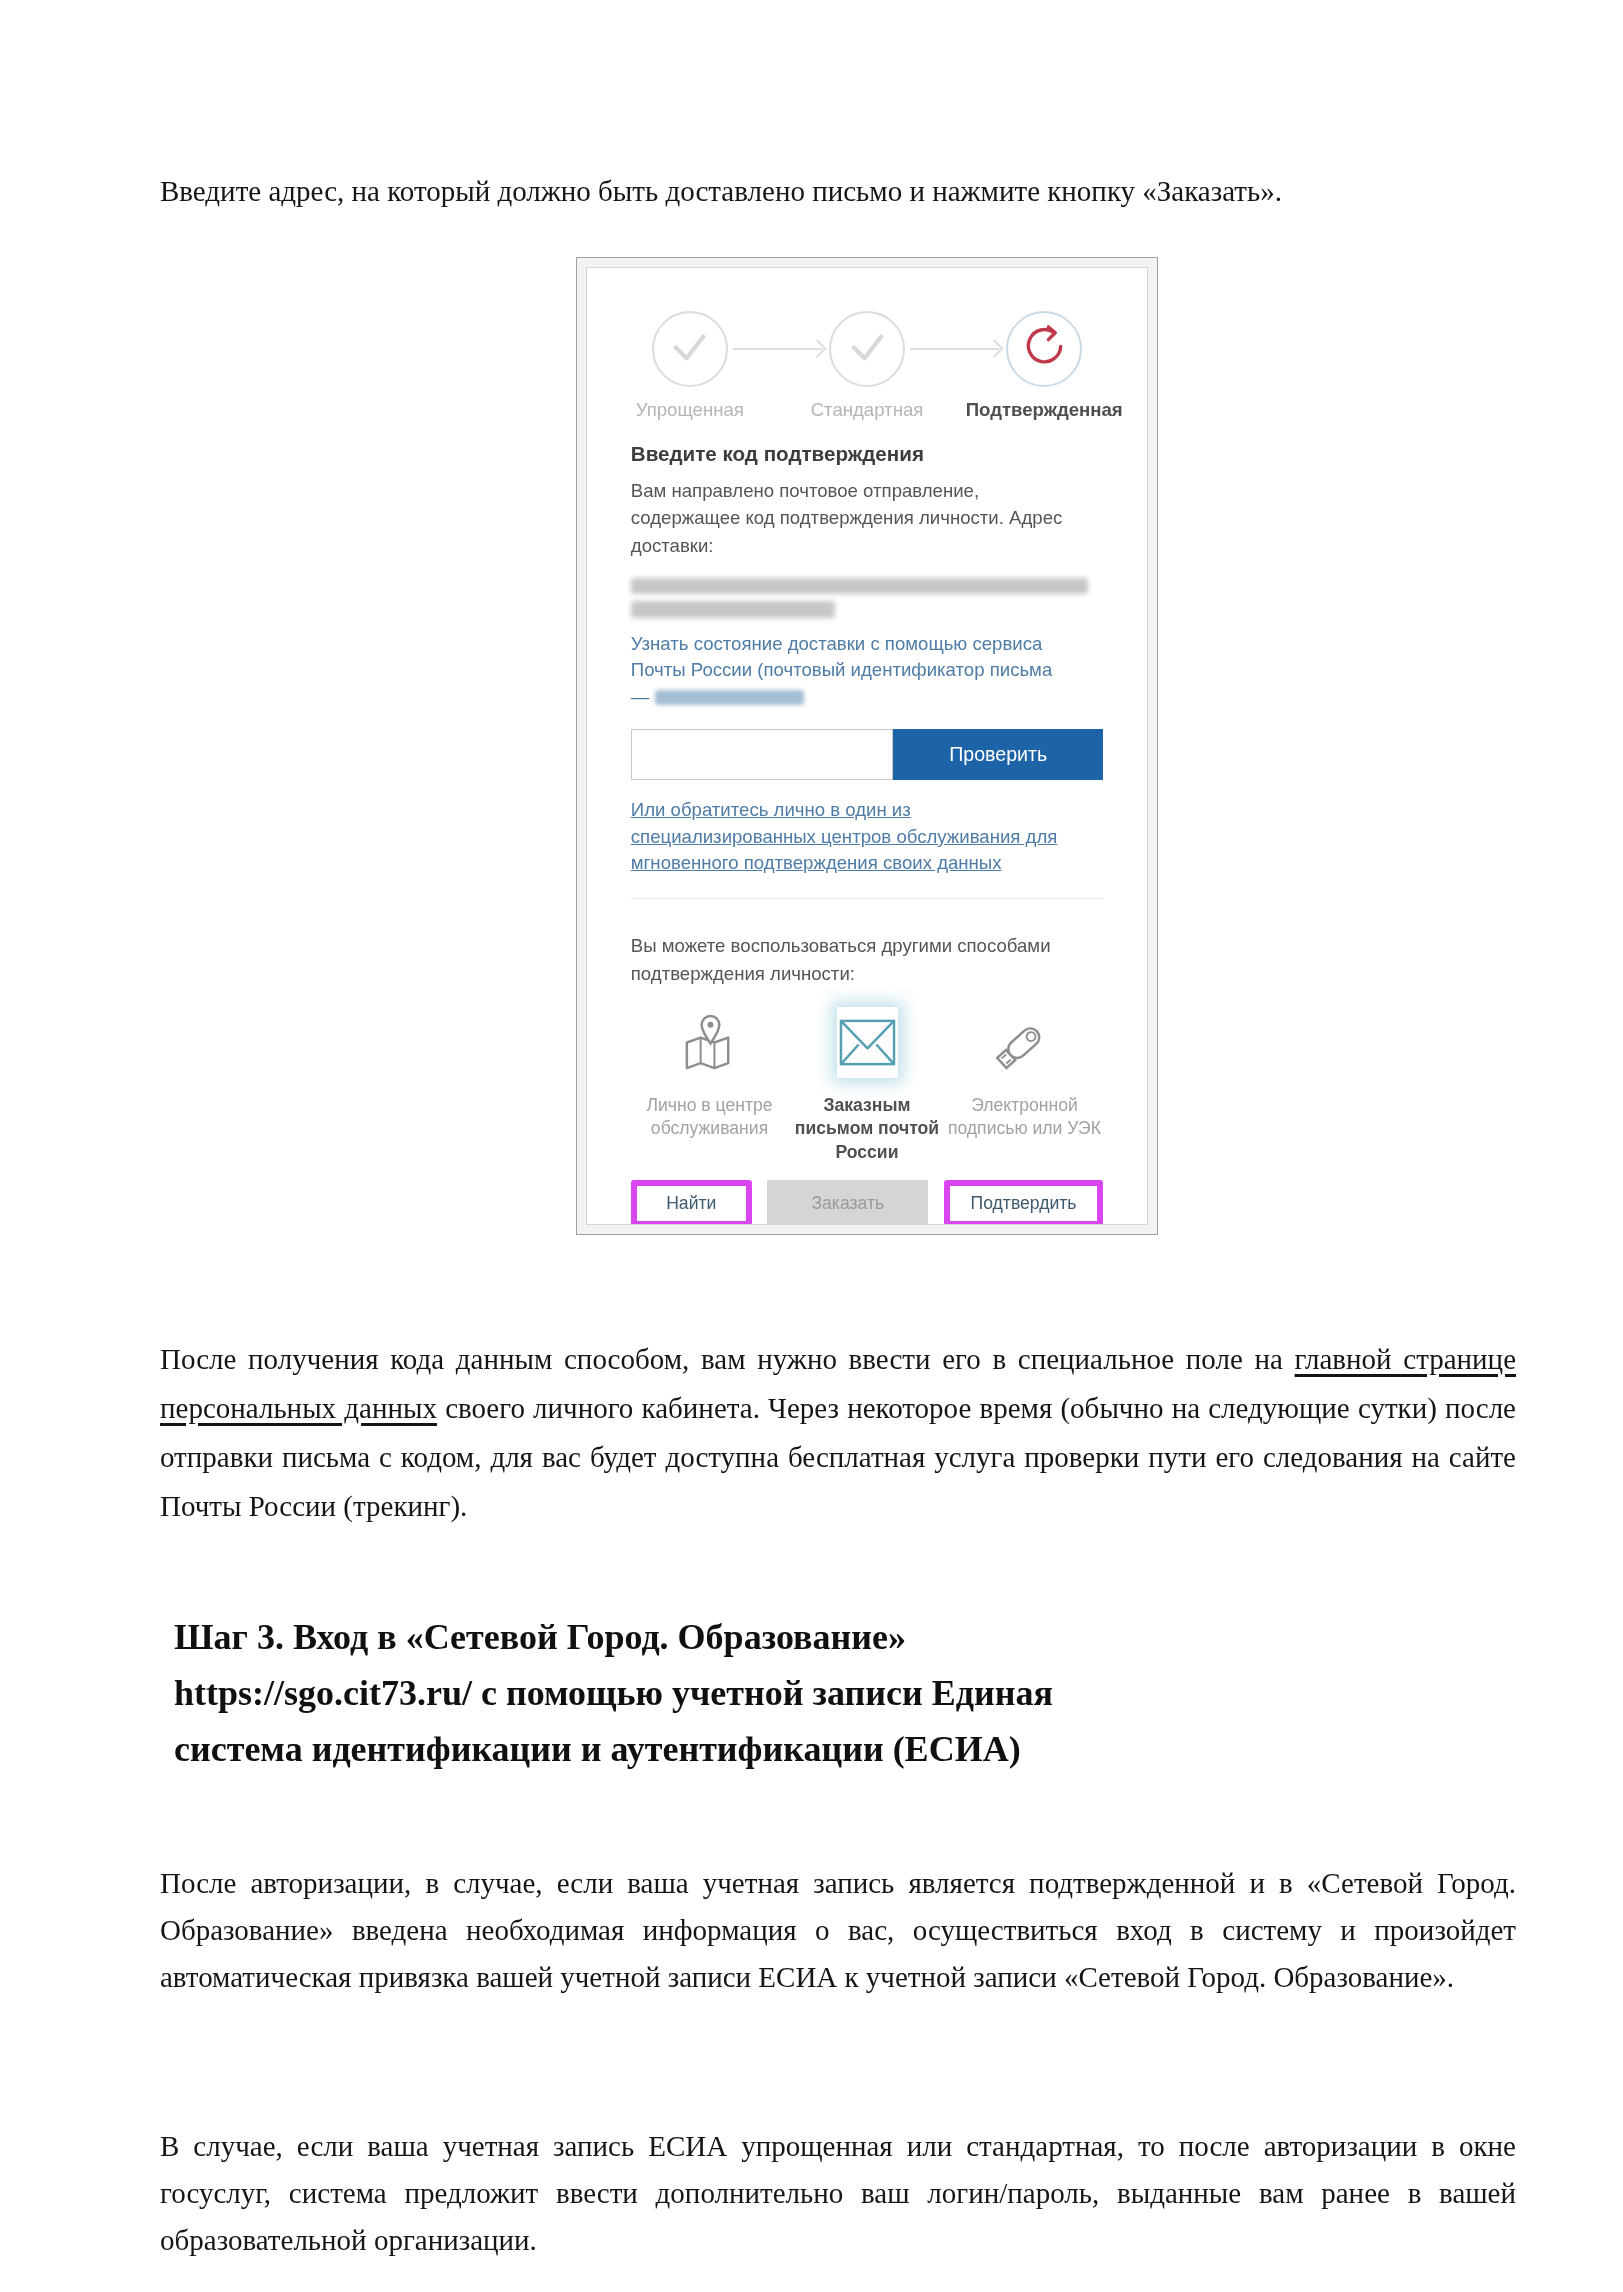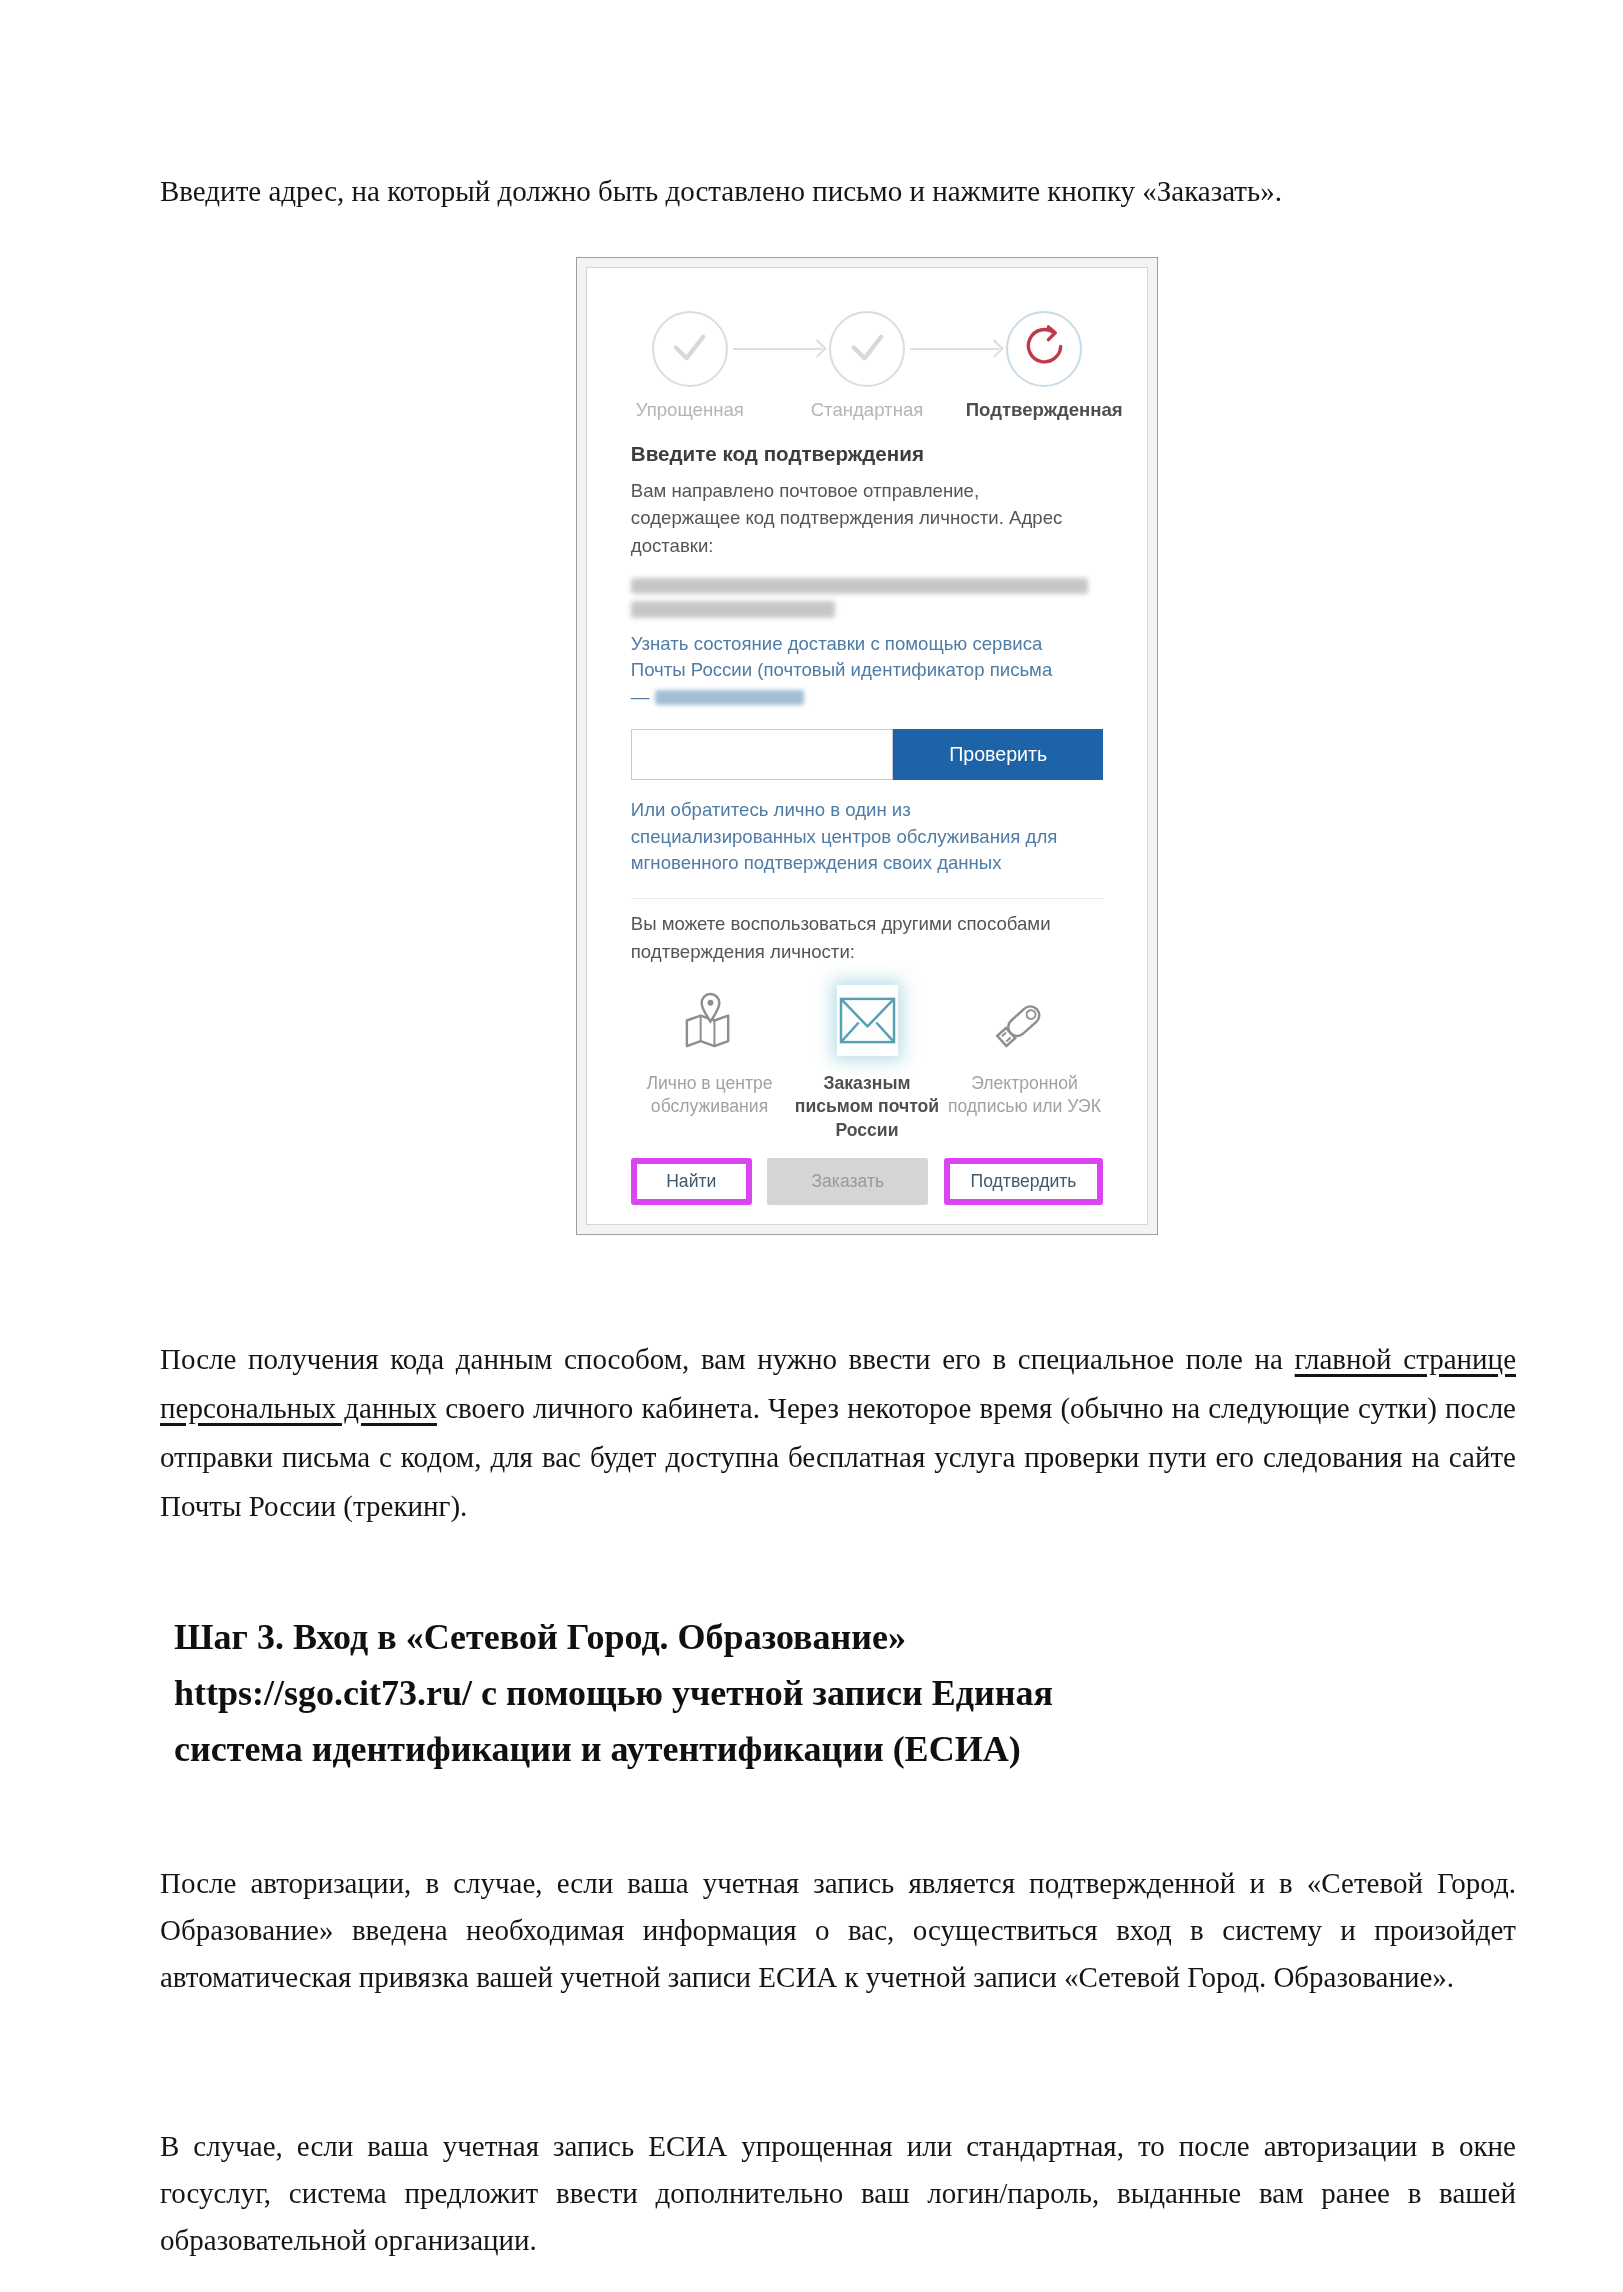--- a/index.html
+++ b/index.html
@@ -44,23 +44,23 @@
   #addr2 { margin-top:6.9px; width:204px; }
   .link-text { color:#4e7ca6; cursor:pointer; }
   .tracking { margin-top:12.7px; max-width:429px; line-height:26.5px; }
   .blur-chip { display:inline-block; width:149px; height:14.7px; background:#a3bed4;
                border-radius:2.9px; filter:blur(2px); vertical-align:-2px; }
   .check-row { margin-top:12.7px; display:flex; }
   .code-input { flex:1; min-width:0; height:51px; border:1px solid #c9c9c9; background:#fff;
                 box-sizing:border-box; font-size:19.6px; padding:0 11.8px; font-family:inherit; }
   .verify-btn { width:210px; height:51px; background:#1d63a8; color:#ffffff; border:none;
                 font-size:19.6px; font-family:inherit; cursor:pointer; }
-  .centers { margin-top:17.6px; max-width:469px; line-height:26.5px; }
+  .centers { margin-top:17.6px; max-width:469px; line-height:26.5px;text-decoration:underline; }
   .divider { margin-top:21.6px; border:none; border-top:1px solid #e9e9e9; }
-  .other { margin-top:11px; max-width:433px; line-height:27.4px; }
+  .other { margin-top:33px; max-width:433px; line-height:27.4px; }
 
   .methods { margin-top:19.6px; display:flex; }
   .method { flex:1; display:flex; flex-direction:column; align-items:center; cursor:pointer; }
   .m-icon { height:71px; display:flex; align-items:center; justify-content:center; }
   .halo { box-shadow:0 0 15.7px 4.9px rgba(110,185,205,0.45); background:#fff; }
   .m-label { margin-top:15.7px; font-size:17.6px; line-height:23.5px; text-align:center;
              color:#a2a2a2; max-width:161px; }
   .method.selected .m-label { color:#4f4f4f; font-weight:bold; }
 
   .btn-row { margin-top:15.7px; display:flex; gap:15.7px; }

